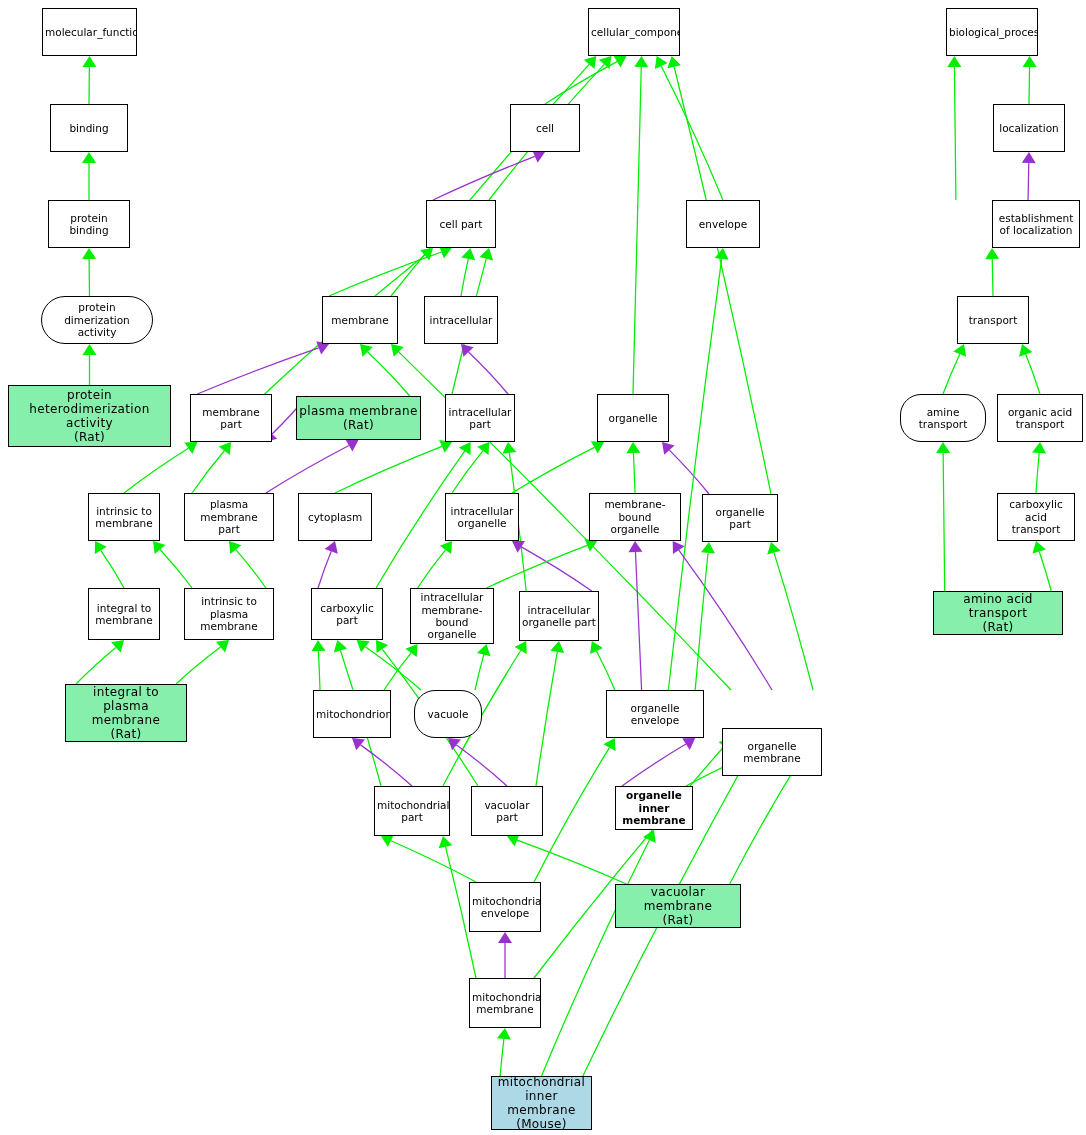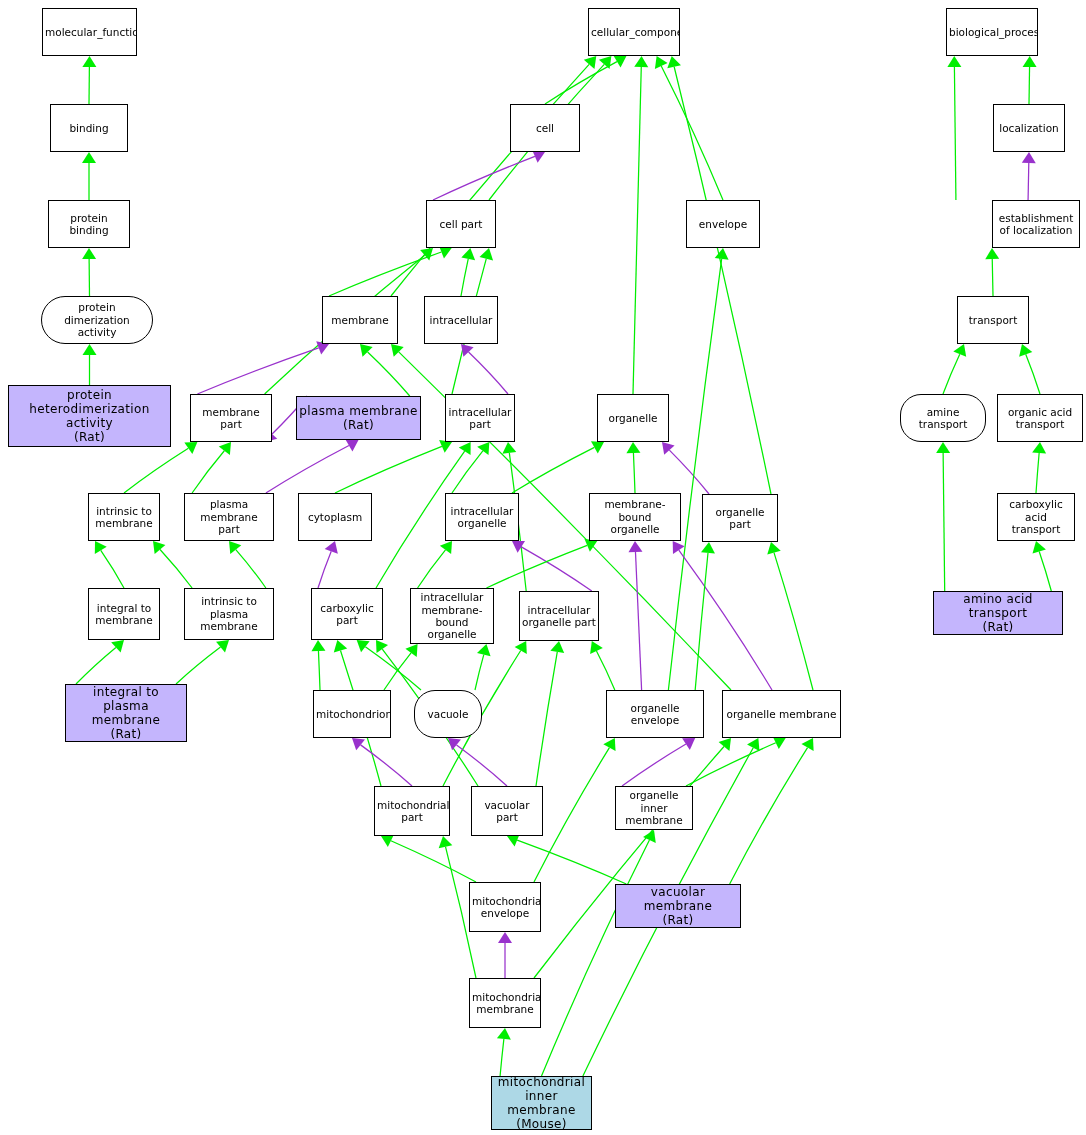--- a/index.html
+++ b/index.html
@@ -47,21 +47,21 @@
     white-space: pre-line;
   }
   .go-node.plain {
     font-size: 10.5px;
   }
   .go-node.hl {
     font-size: 12px;
     letter-spacing: 0.35px;
   }
   .go-node.gene-rat {
-    background: #c4b5fd;
+    background: #86efac;
   }
   .go-node.gene-mouse {
     background: #add8e6;
   }
 </style>
 </head>
 <body>
 
 <div id="canvas">
   <svg id="edges" viewBox="0 0 1086 1135" xmlns="http://www.w3.org/2000/svg">
@@ -318,31 +318,31 @@
     </div>
     <div class="go-node plain" style="left: 313px; top: 690px; width: 78px; height: 48px;">
       <span class="lbl">mitochondrion</span>
     </div>
     <div class="go-node plain" style="left: 414px; top: 690px; width: 68px; height: 48px; border-radius: 21px;">
       <span class="lbl">vacuole</span>
     </div>
     <div class="go-node plain" style="left: 606px; top: 690px; width: 98px; height: 48px;">
       <span class="lbl">organelle envelope</span>
     </div>
-    <div class="go-node plain" style="left: 722px; top: 690px; width: 119px; height: 48px; justify-content: center;">
+    <div class="go-node plain" style="left: 722px; top: 728px; width: 100px; height: 48px; justify-content: center;">
       <span class="lbl">organelle membrane</span>
     </div>
     <div class="go-node plain" style="left: 374px; top: 786px; width: 76px; height: 50px;">
       <span class="lbl">mitochondrial
 part</span>
     </div>
     <div class="go-node plain" style="left: 471px; top: 786px; width: 72px; height: 50px;">
       <span class="lbl">vacuolar part</span>
     </div>
-    <div class="go-node plain" style="left: 615px; top: 786px; width: 78px; height: 44px;">
+    <div class="go-node plain" style="left: 615px; top: 786px; width: 78px; height: 44px; font-weight: bold;">
       <span class="lbl">organelle inner
 membrane</span>
     </div>
     <div class="go-node plain" style="left: 469px; top: 882px; width: 72px; height: 50px;">
       <span class="lbl">mitochondrial
 envelope</span>
     </div>
     <div class="go-node hl gene-rat" style="left: 615px; top: 884px; width: 126px; height: 44px;">
       <span class="lbl">vacuolar membrane
 (Rat)</span>

